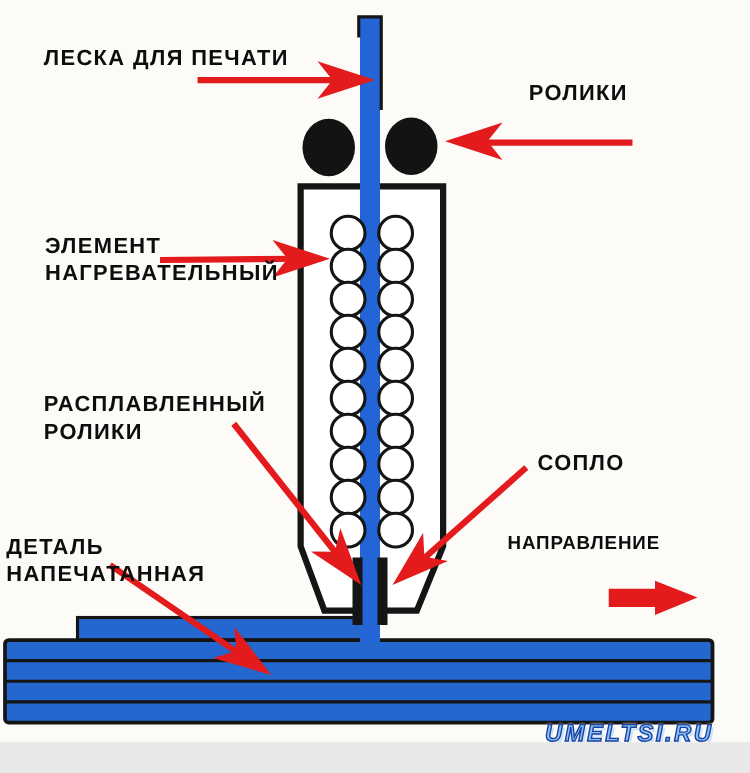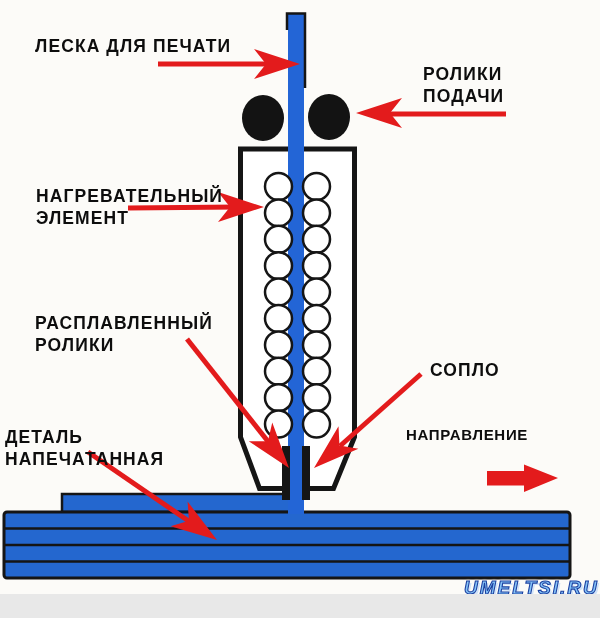--- a/index.html
+++ b/index.html
@@ -19,21 +19,20 @@
   .lbl.small{font-size:15px;line-height:18.5px;letter-spacing:0.7px;}
   .watermark{
     position:absolute;left:436px;top:577px;
     font:700 19px/22px "Liberation Sans",sans-serif;
     font-style:italic;
     letter-spacing:2px;
     color:#85c3f8;
     -webkit-text-stroke:1.1px #1d41a0;
     text-shadow:0 0 2px #ffffff,0 0 3px #ffffff,2px 2px 0 #c9dff8;
     white-space:nowrap;
-    margin-left:28px;
   }
 </style>
 </head>
 <body>
 
 <div class="stage">
 
   <svg width="600" height="618" viewBox="0 0 600 618">
     <defs>
       <polygon id="ah" points="0,0 -46,-15 -34,0 -46,15"></polygon>
@@ -103,26 +102,25 @@
       <use href="#ah" transform="translate(217,540) rotate(34.5)" fill="#e31b1c"></use>
 
       <polygon points="487,471 524,471 524,464.5 558,478 524,492 524,485.5 487,485.5" fill="#e31b1c"></polygon>
     </g>
   </svg>
 
   <div class="lbl" style="left:35px;top:36px;">ЛЕСКА ДЛЯ ПЕЧАТИ</div>
 
   <div class="lbl" style="left:423px;top:64px;">
     <div>РОЛИКИ</div>
-    <div>ПОДАЧИ</div>
   </div>
 
   <div class="lbl" style="left:36px;top:186px;">
+    <div>ЭЛЕМЕНТ</div>
     <div>НАГРЕВАТЕЛЬНЫЙ</div>
-    <div>ЭЛЕМЕНТ</div>
   </div>
 
   <div class="lbl" style="left:35px;top:313px;">
     <div>РАСПЛАВЛЕННЫЙ</div>
     <div>РОЛИКИ</div>
   </div>
 
   <div class="lbl" style="left:430px;top:360px;">СОПЛО</div>
 
   <div class="lbl" style="left:5px;top:427px;">

